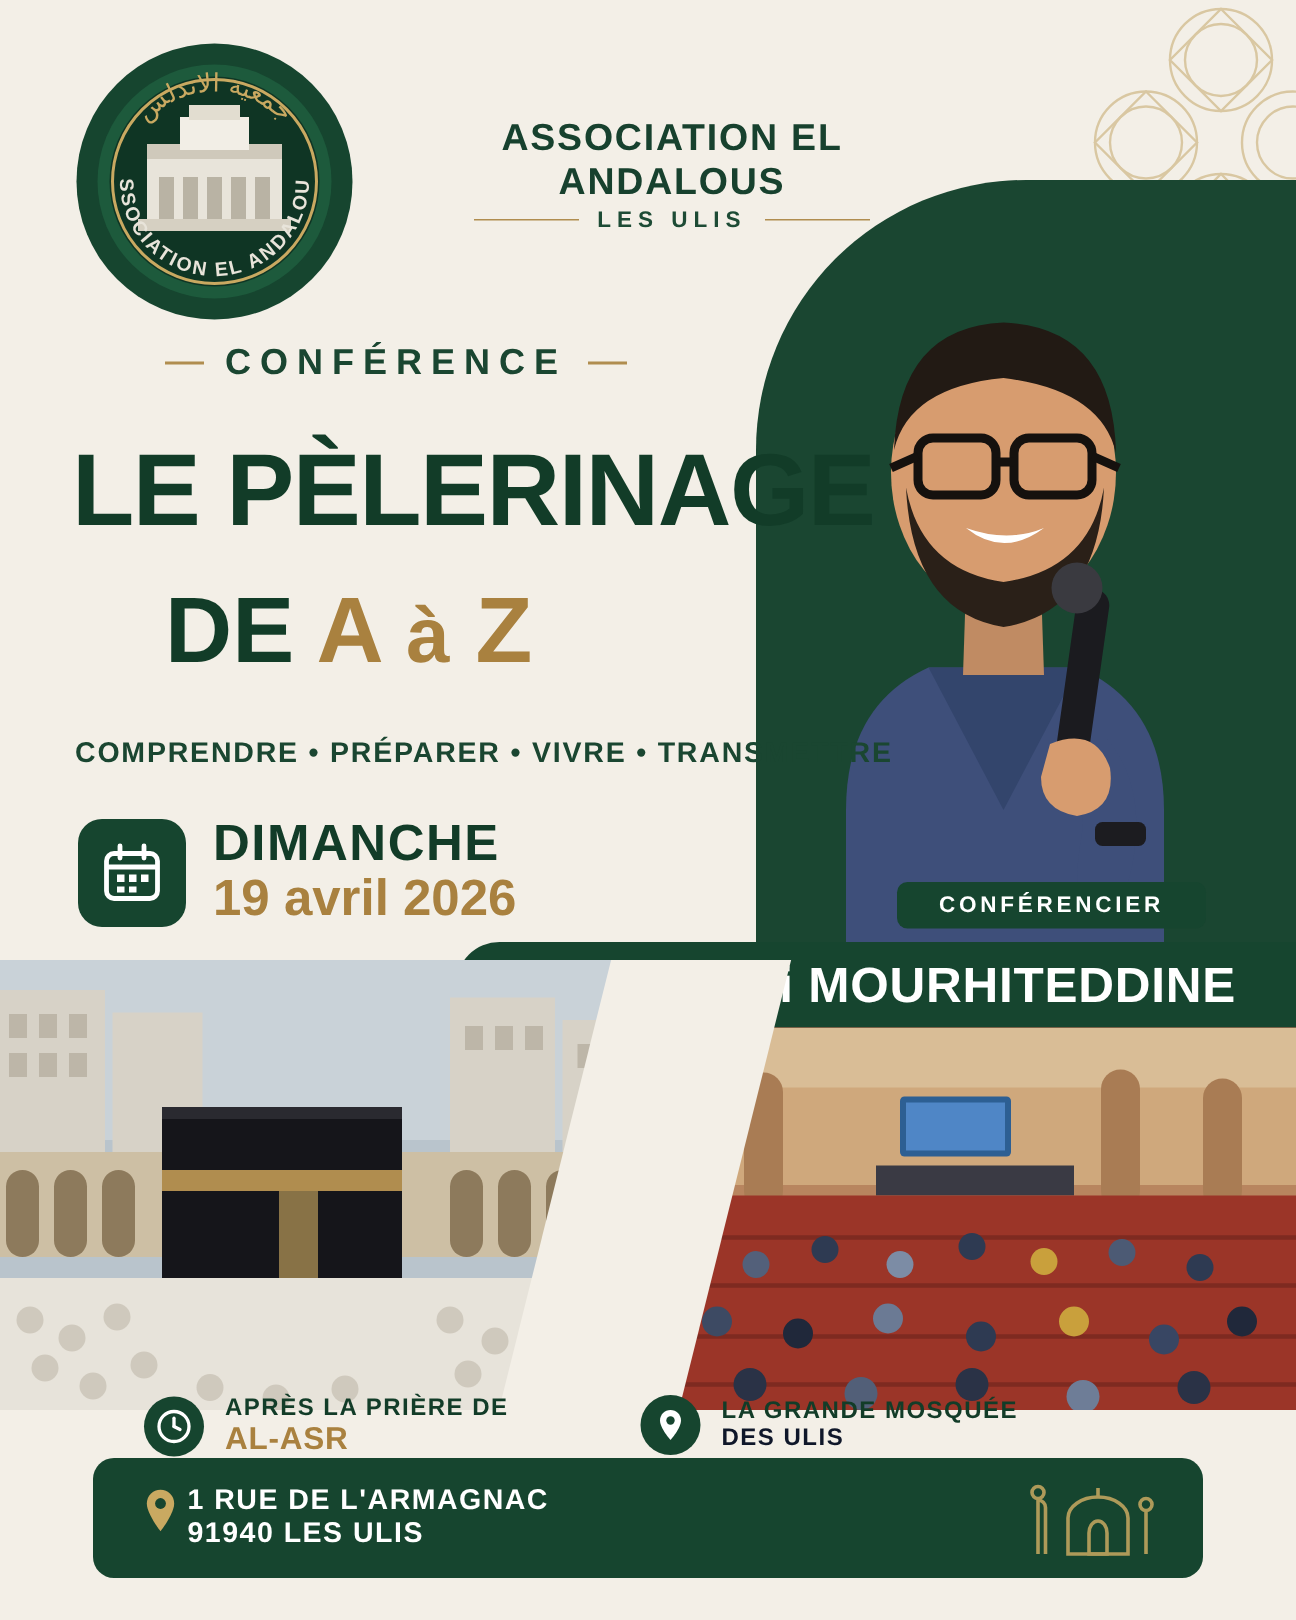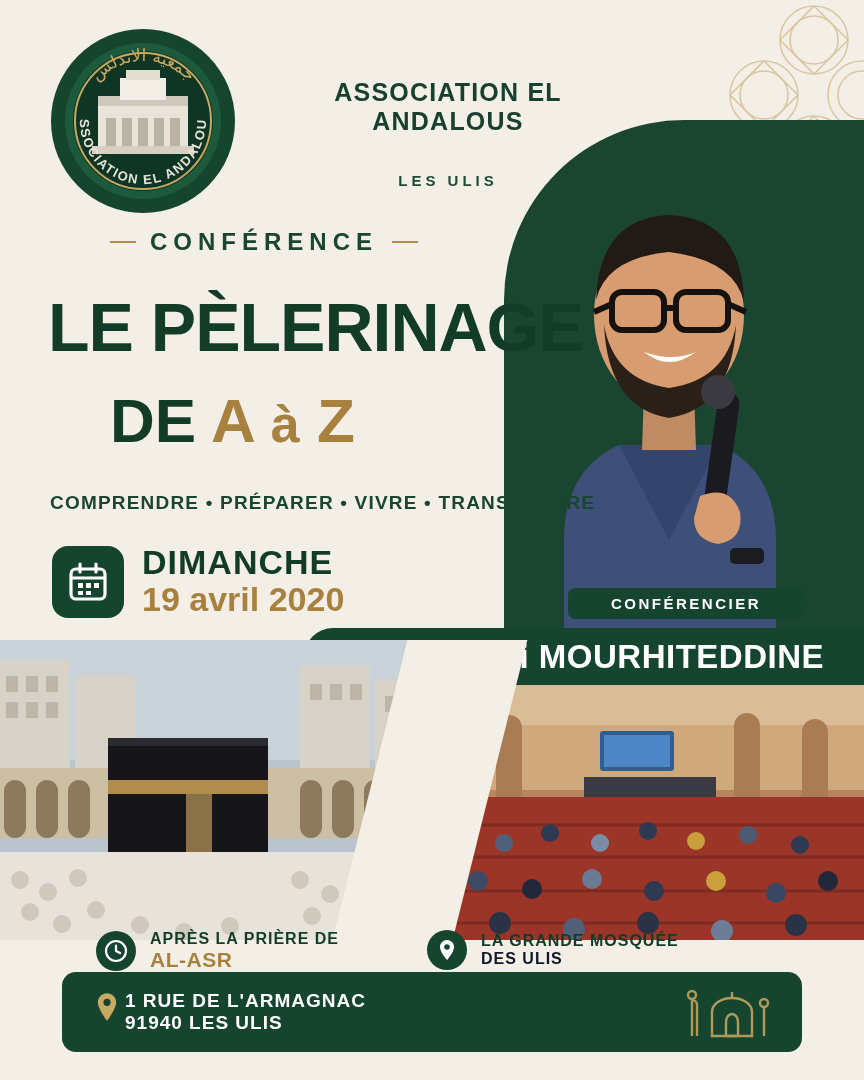--- a/index.html
+++ b/index.html
@@ -31,21 +31,21 @@
   }
   .logo svg { display:block; }
 
   .org-block {
     position:absolute; left:258px; top:78px; width:380px; text-align:center;
   }
   .org-title {
     font-size:25px; font-weight:bold; letter-spacing:1.2px; color:#17412e;
   }
   .org-sub-wrap {
-    display:flex; align-items:center; justify-content:center; gap:12px; margin-top:24px;flex-direction:column;
+    display:flex; align-items:center; justify-content:center; gap:12px; margin-top:2px;
   }
   .org-sub-wrap .rule { height:1px; background:#b08d4f; flex:1; max-width:70px; }
   .org-sub { font-size:15px; letter-spacing:4px; color:#1d4b35; font-weight:bold;}
 
   
   .speaker-panel {
     position:absolute; right:0; top:0; width:400px; height:700px;
     overflow:hidden;
   }
   .speaker-green {
@@ -93,21 +93,21 @@
     font-size:34px; font-weight:bold; color:#123c28; letter-spacing:1px; line-height:1.05;
   }
   .date-full {
     font-size:34px; font-weight:bold; color:#a9813f; line-height:1.1;
   }
 
   
   .conf-tag {
     position:absolute; right:60px; top:588px;
     background:#16452f; color:#fff; font-size:15px; letter-spacing:2.5px;
-    padding:7px 43px; border-radius:7px; font-weight:bold;
+    padding:7px 28px; border-radius:7px; font-weight:bold;
   }
   .speaker-band {
     position:absolute; right:0; top:628px; width:560px; height:58px;
     background:#16452f; border-top-left-radius:30px; border-bottom-left-radius:30px;
     display:flex; align-items:center; justify-content:flex-end;
     padding-right:40px;
   }
   .speaker-name { color:#fff; font-size:33px; font-weight:bold; letter-spacing:.5px; }
 
   
@@ -265,21 +265,21 @@
         <line x1="29" y1="3" x2="29" y2="11" stroke="#fff" stroke-width="3.2" stroke-linecap="round"></line>
         <rect x="11" y="22" width="5" height="5" fill="#fff"></rect>
         <rect x="19" y="22" width="5" height="5" fill="#fff"></rect>
         <rect x="27" y="22" width="5" height="5" fill="#fff"></rect>
         <rect x="11" y="30" width="5" height="4" fill="#fff"></rect>
         <rect x="19" y="30" width="5" height="4" fill="#fff"></rect>
       </svg>
     </div>
     <div>
       <div class="date-day">DIMANCHE</div>
-      <div class="date-full">19 avril 2020</div>
+      <div class="date-full">19 avril 2026</div>
     </div>
   </div>
 
   <div class="conf-tag">CONFÉRENCIER</div>
   <div class="speaker-band">
     <span class="speaker-name">Mehdi MOURHITEDDINE</span>
   </div>
 
   <div class="photos">
     <div class="photo-left">

